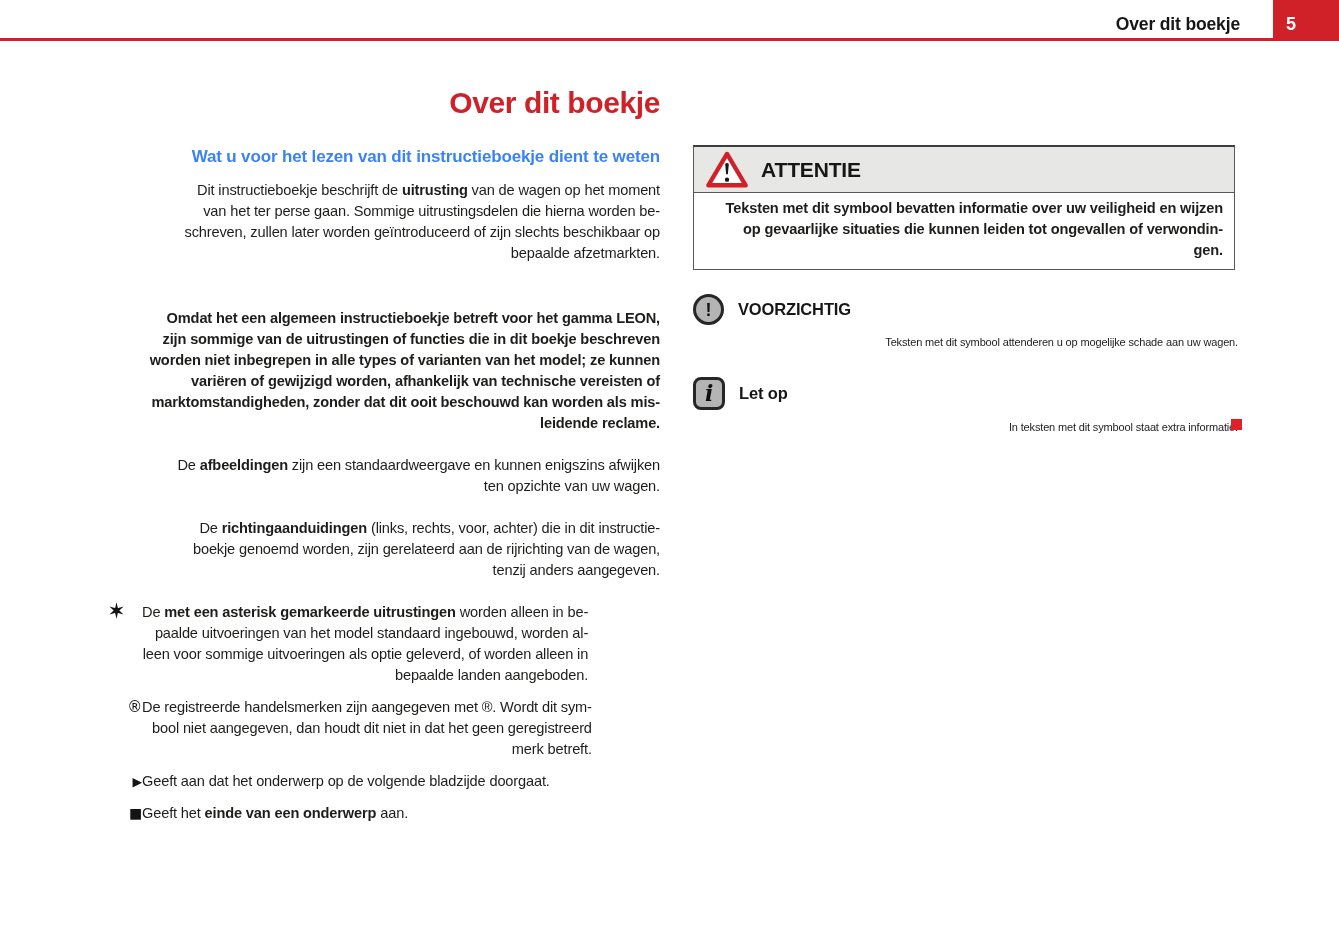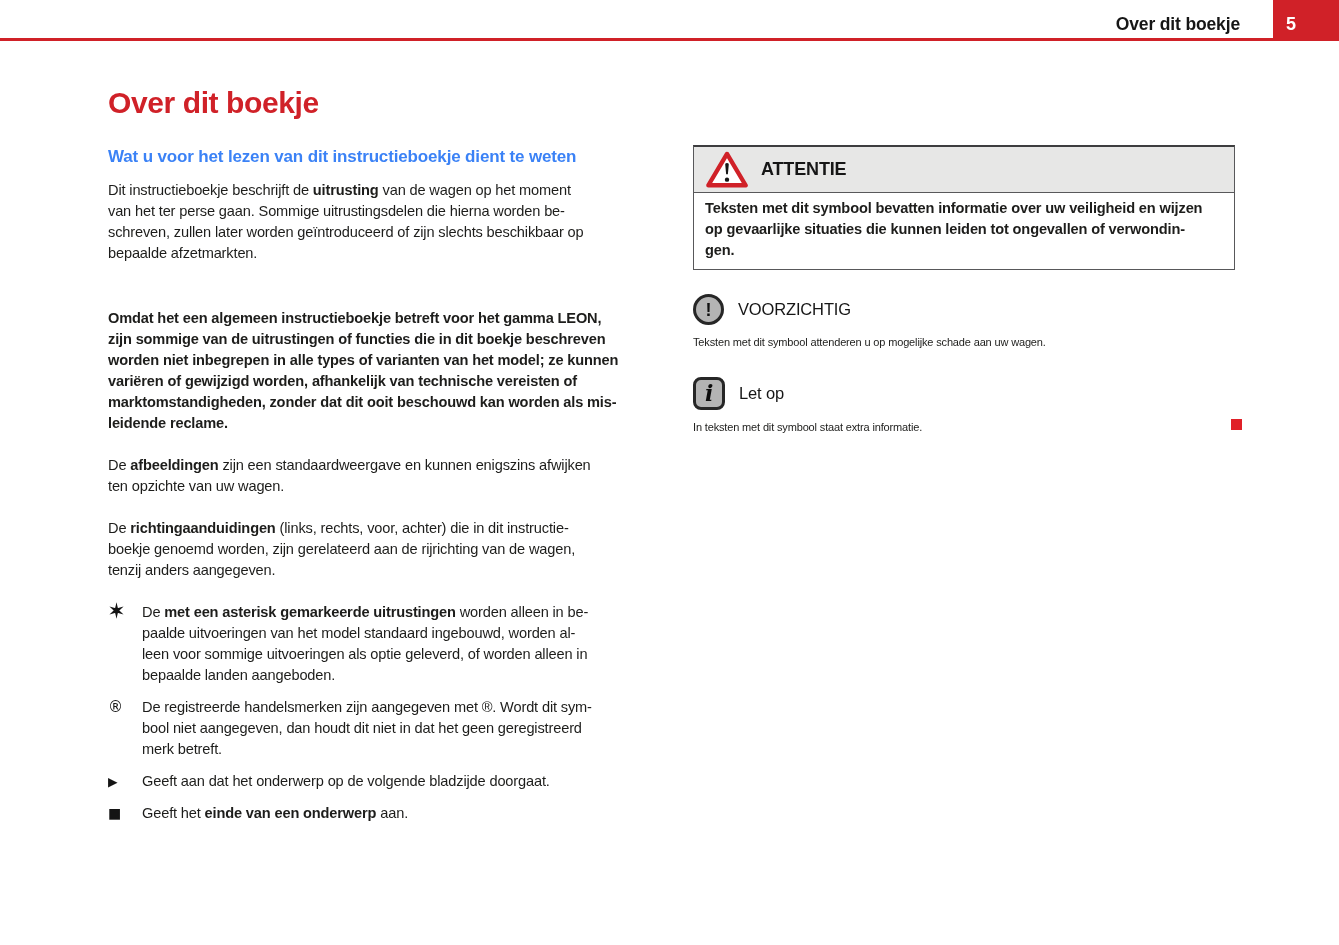--- a/index.html
+++ b/index.html
@@ -1,19 +1,20 @@
 <!DOCTYPE html>
 <html><head>
 <meta charset="utf-8">
 <style>
   html,body { margin:0; padding:0; background:#ffffff; }
   .page {
     position:relative; width:1339px; height:945px; background:#ffffff; overflow:hidden;
     font-family:"Liberation Sans","DejaVu Sans",sans-serif; color:#1d1d1b;
     letter-spacing:-0.15px;
+    text-align:right;
   }
   
   .header-title {
     position:absolute; top:14px; right:99px;
     font-size:17.5px; font-weight:bold; color:#161616;
   }
   .page-num-box {
     position:absolute; top:0; right:0; width:66px; height:38px;
     background:#d02128; color:#ffffff; box-sizing:border-box;
     display:flex; align-items:flex-end; padding:0 0 3px 13px;
@@ -50,28 +51,28 @@
   .right-col { position:absolute; left:693px; top:145px; width:545px; }
   .attention-box {
     width:542px; box-sizing:border-box;
     border:1px solid #58585a; border-top:2px solid #3d3d3f; background:#ffffff;
   }
   .attention-header {
     display:flex; align-items:center; gap:13px; box-sizing:border-box;
     height:46px; padding:4px 12px; background:#e7e7e6;
     border-bottom:1px solid #58585a;
   }
-  .attention-title { font-size:18px; font-weight:bold; color:#161616; }
+  .attention-title { font-size:21px; font-weight:bold; color:#161616; }
   .attention-body {
     padding:5px 11px 8px 11px; font-weight:bold;
     font-size:14.6px; line-height:21px; white-space:pre-line;
   }
   .note-section { margin-top:24px; }
   .note-header { display:flex; align-items:center; gap:14px; }
-  .note-title { font-size:16.5px; font-weight:normal; color:#161616; }
+  .note-title { font-size:16.5px; font-weight:bold; color:#161616; }
   .note-text { position:relative; margin:7px 0 0 0; font-size:11px; line-height:21px; white-space:pre-line; }
   .caution-icon {
     flex:0 0 31px; width:31px; height:31px; border-radius:50%; box-sizing:border-box;
     background:#b4b4b4; border:3px solid #262626;
     display:flex; align-items:center; justify-content:center;
     font-size:18px; font-weight:bold; color:#111111; line-height:1;
   }
   .info-icon {
     flex:0 0 32px; width:32px; height:33px; border-radius:8px; box-sizing:border-box;
     background:#b4b4b4; border:3px solid #262626;

